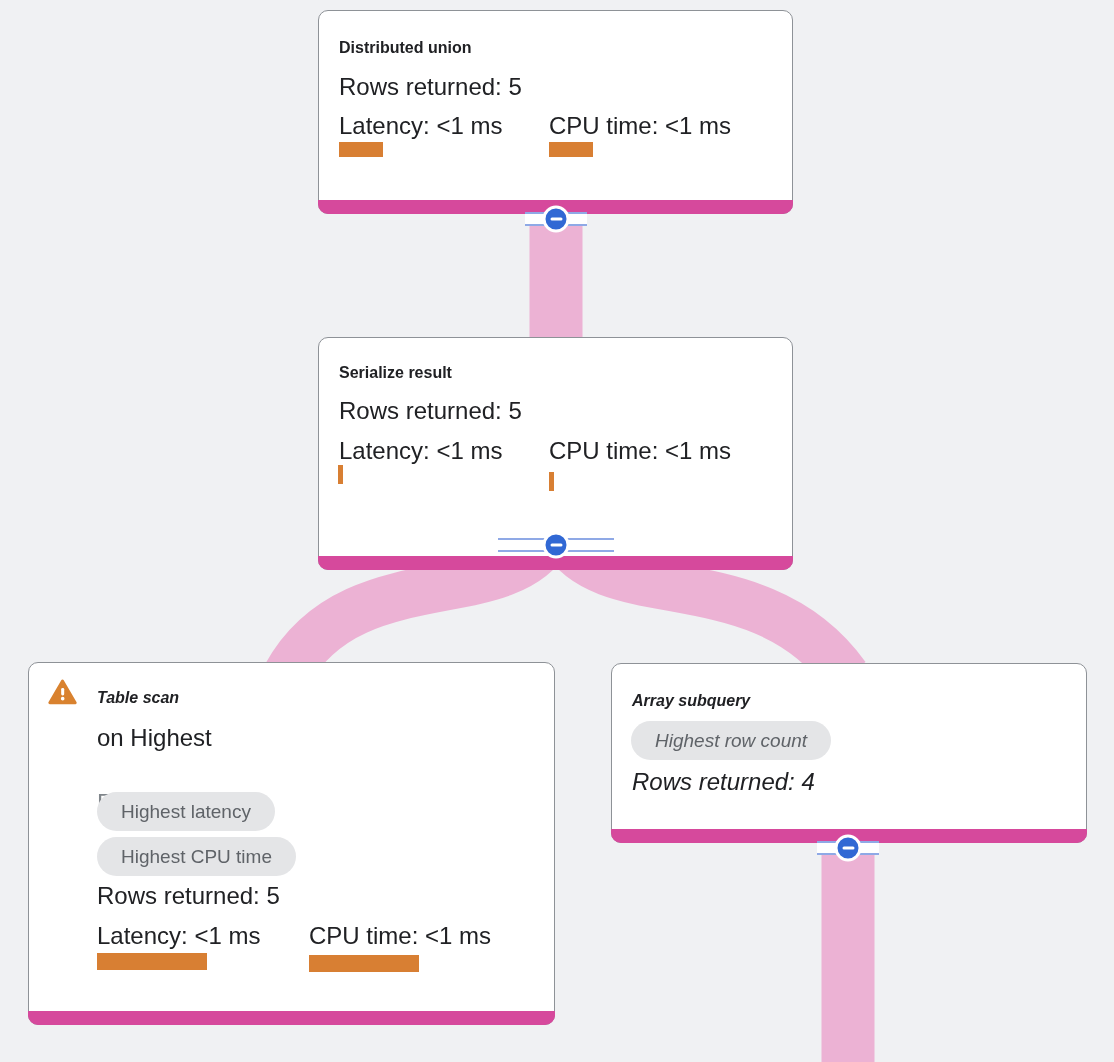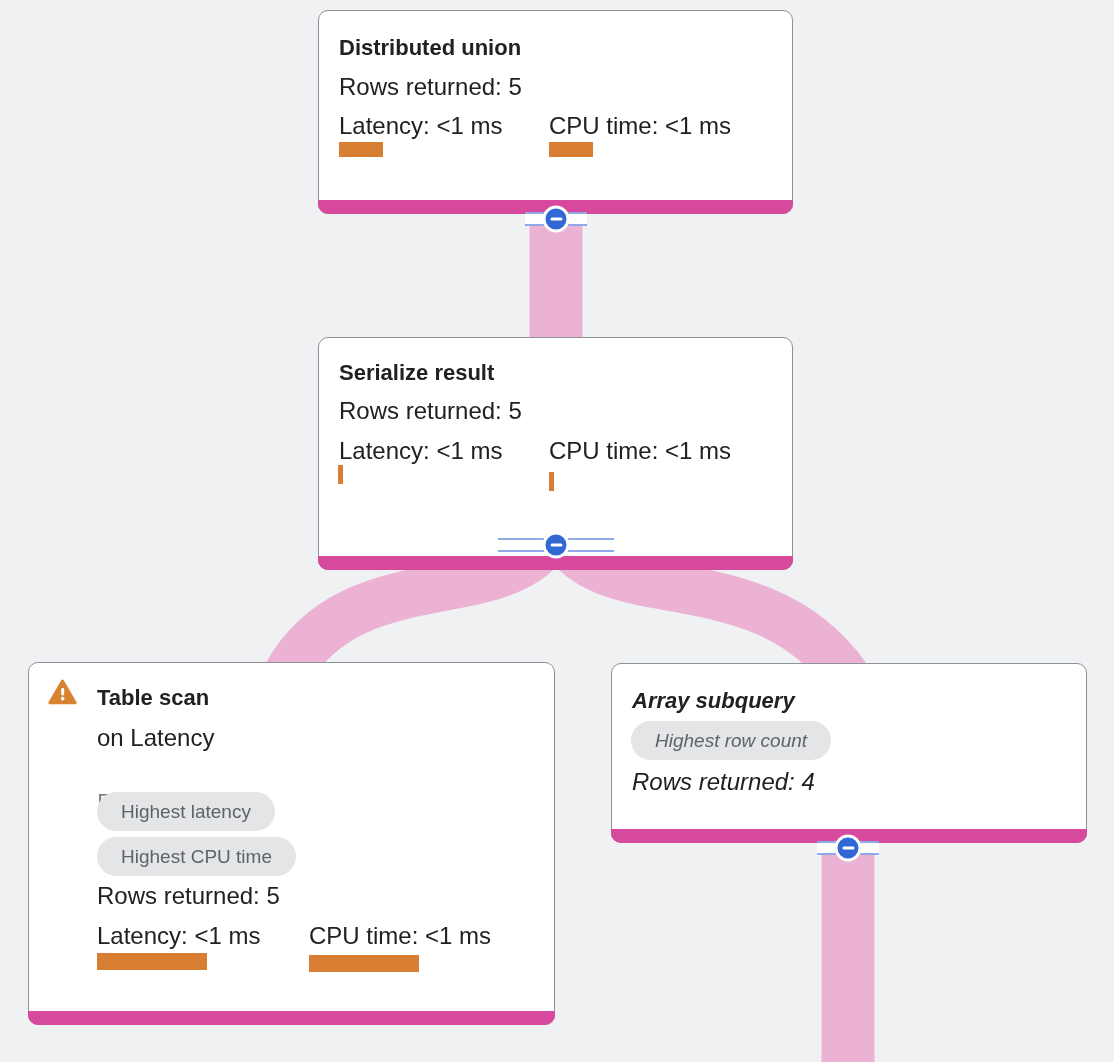--- a/index.html
+++ b/index.html
@@ -22,21 +22,21 @@
     box-sizing:border-box;
     z-index:1;
   }
   .card .foot{
     position:absolute;left:-1px;right:-1px;bottom:-1px;height:14px;
     background:#d6499c;
     border-radius:0 0 10px 10px;
   }
   .title{
     position:absolute;
-    font-size:22px;line-height:28px;font-weight:600;color:#202124;
+    font-size:16px;line-height:28px;font-weight:600;color:#202124;
     white-space:nowrap;
   }
   .body-text{
     position:absolute;
     font-size:24px;line-height:24px;font-weight:400;color:#202124;
     white-space:nowrap;
   }
   .gray-text{color:#80868b;margin-top:32px;}
   .badge{
     position:absolute;
@@ -112,22 +112,22 @@
     <span class="bar cpu" style="width:5px;height:19px"></span>
     <div class="foot"></div>
   </div>
 
   <div class="card card3" style="left:28px;top:662px;width:527px;height:363px;">
     <svg class="warn" viewBox="0 0 24 24">
       <path d="M12 2.5 L22.5 20.5 H1.5 Z" fill="#d9822f" stroke="#d9822f" stroke-width="2.4" stroke-linejoin="round"></path>
       <rect x="10.9" y="8.2" width="2.5" height="6.2" rx="1.1" fill="#ffffff"></rect>
       <circle cx="12.15" cy="17.1" r="1.5" fill="#ffffff"></circle>
     </svg>
-    <div class="title" style="left:68px;top:21px;">Table scan</div>
-    <div class="body-text" style="left:68px;top:63px;">on Latency</div>
+    <div class="title" style="left:68px;top:21px;font-style:italic;">Table scan</div>
+    <div class="body-text" style="left:68px;top:63px;">on Highest</div>
     <div class="body-text gray-text" style="left:68px;top:96px;">Full scan</div>
     <div class="badge" style="left:68px;top:129px;">Highest latency</div>
     <div class="badge" style="left:68px;top:174px;">Highest CPU time</div>
     <div class="body-text" style="left:68px;top:221px;">Rows returned: 5</div>
     <div class="body-text" style="left:68px;top:261px;">Latency: &lt;1 ms</div>
     <div class="body-text" style="left:280px;top:261px;">CPU time: &lt;1 ms</div>
     <span class="bar lat" style="width:110px;height:17px"></span>
     <span class="bar cpu" style="width:110px;height:17px"></span>
     <div class="foot"></div>
   </div>

